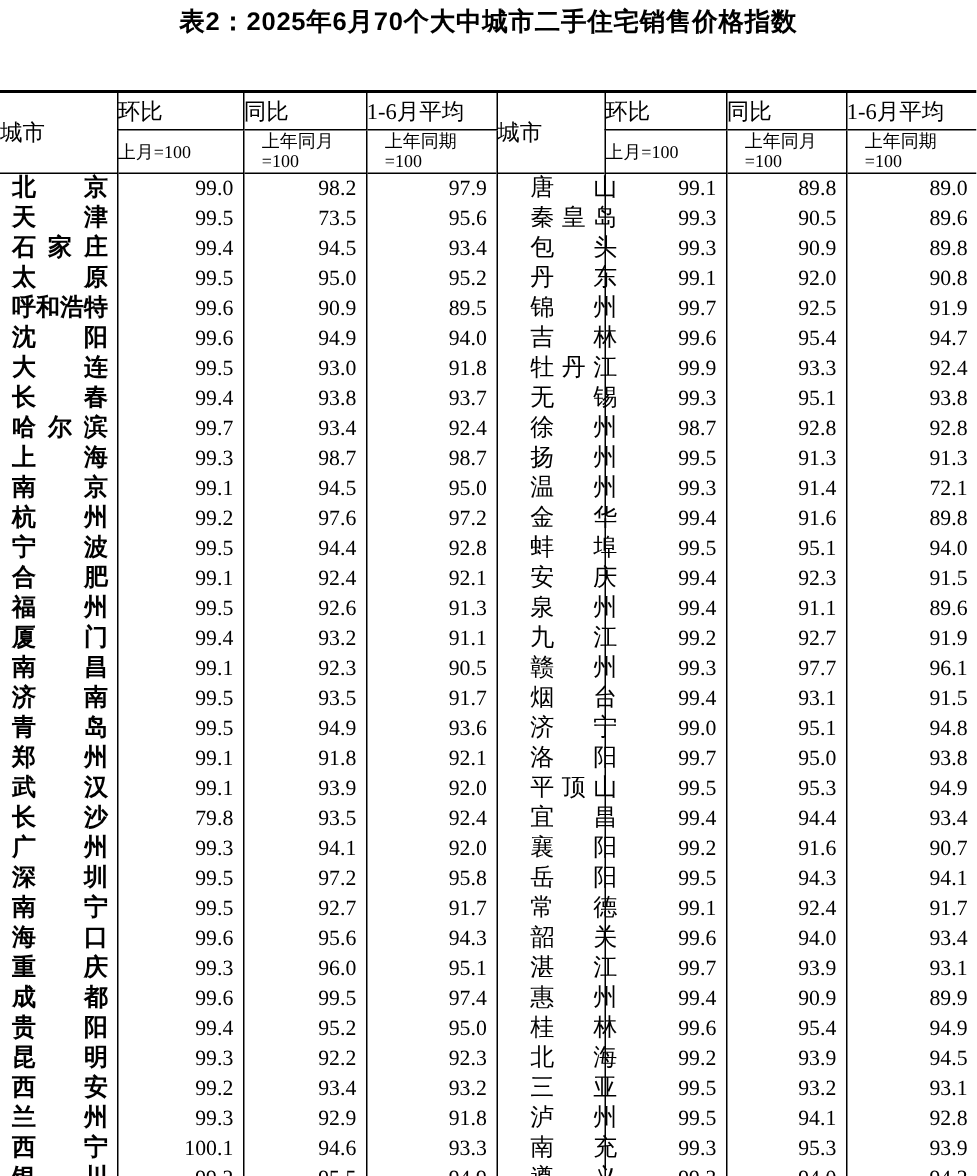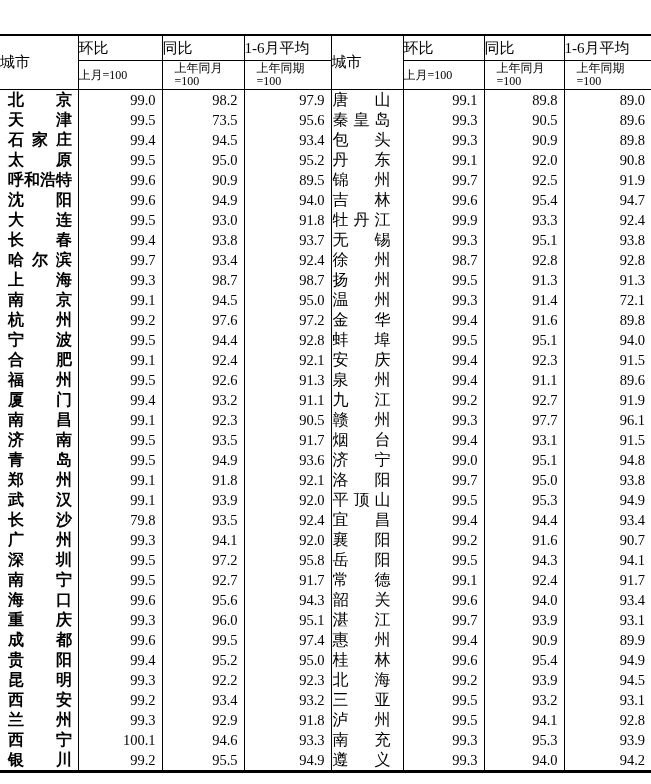--- a/index.html
+++ b/index.html
@@ -42,36 +42,37 @@
   thead th.base div { line-height: 13px; margin-left: 12px; }
   tbody td {
     height: 19.05px;
     border-left: 1px solid #000;
     font-size: 14.5px;
     line-height: 19px;
   }
   tbody td:first-child { border-left: none; font-weight: bold; }
   td.num { text-align: right; padding-right: 6px; }
   td.city { text-align: left; padding-left: 8px; }
-  td.rcity { padding-left: 1px; }
+  td.rcity { padding-left: 22px; }
   .cname {
     display: inline-block;
     width: 64px;
     font-size: 16px;
     line-height: 19px;
     text-align: justify;
     text-align-last: justify;
     white-space: nowrap;
   }
   td.rcity .cname { width: 58px; }
 </style>
 </head>
 <body>
 
 <div class="page">
+  <div class="title">表2：2025年6月70个大中城市二手住宅销售价格指数</div>
 
   <table class="idx">
     <colgroup>
       <col style="width:78px">
         <col style="width:84px">
         <col style="width:82px">
         <col style="width:87px">
       <col style="width:72px">
         <col style="width:81px">
         <col style="width:80px">

